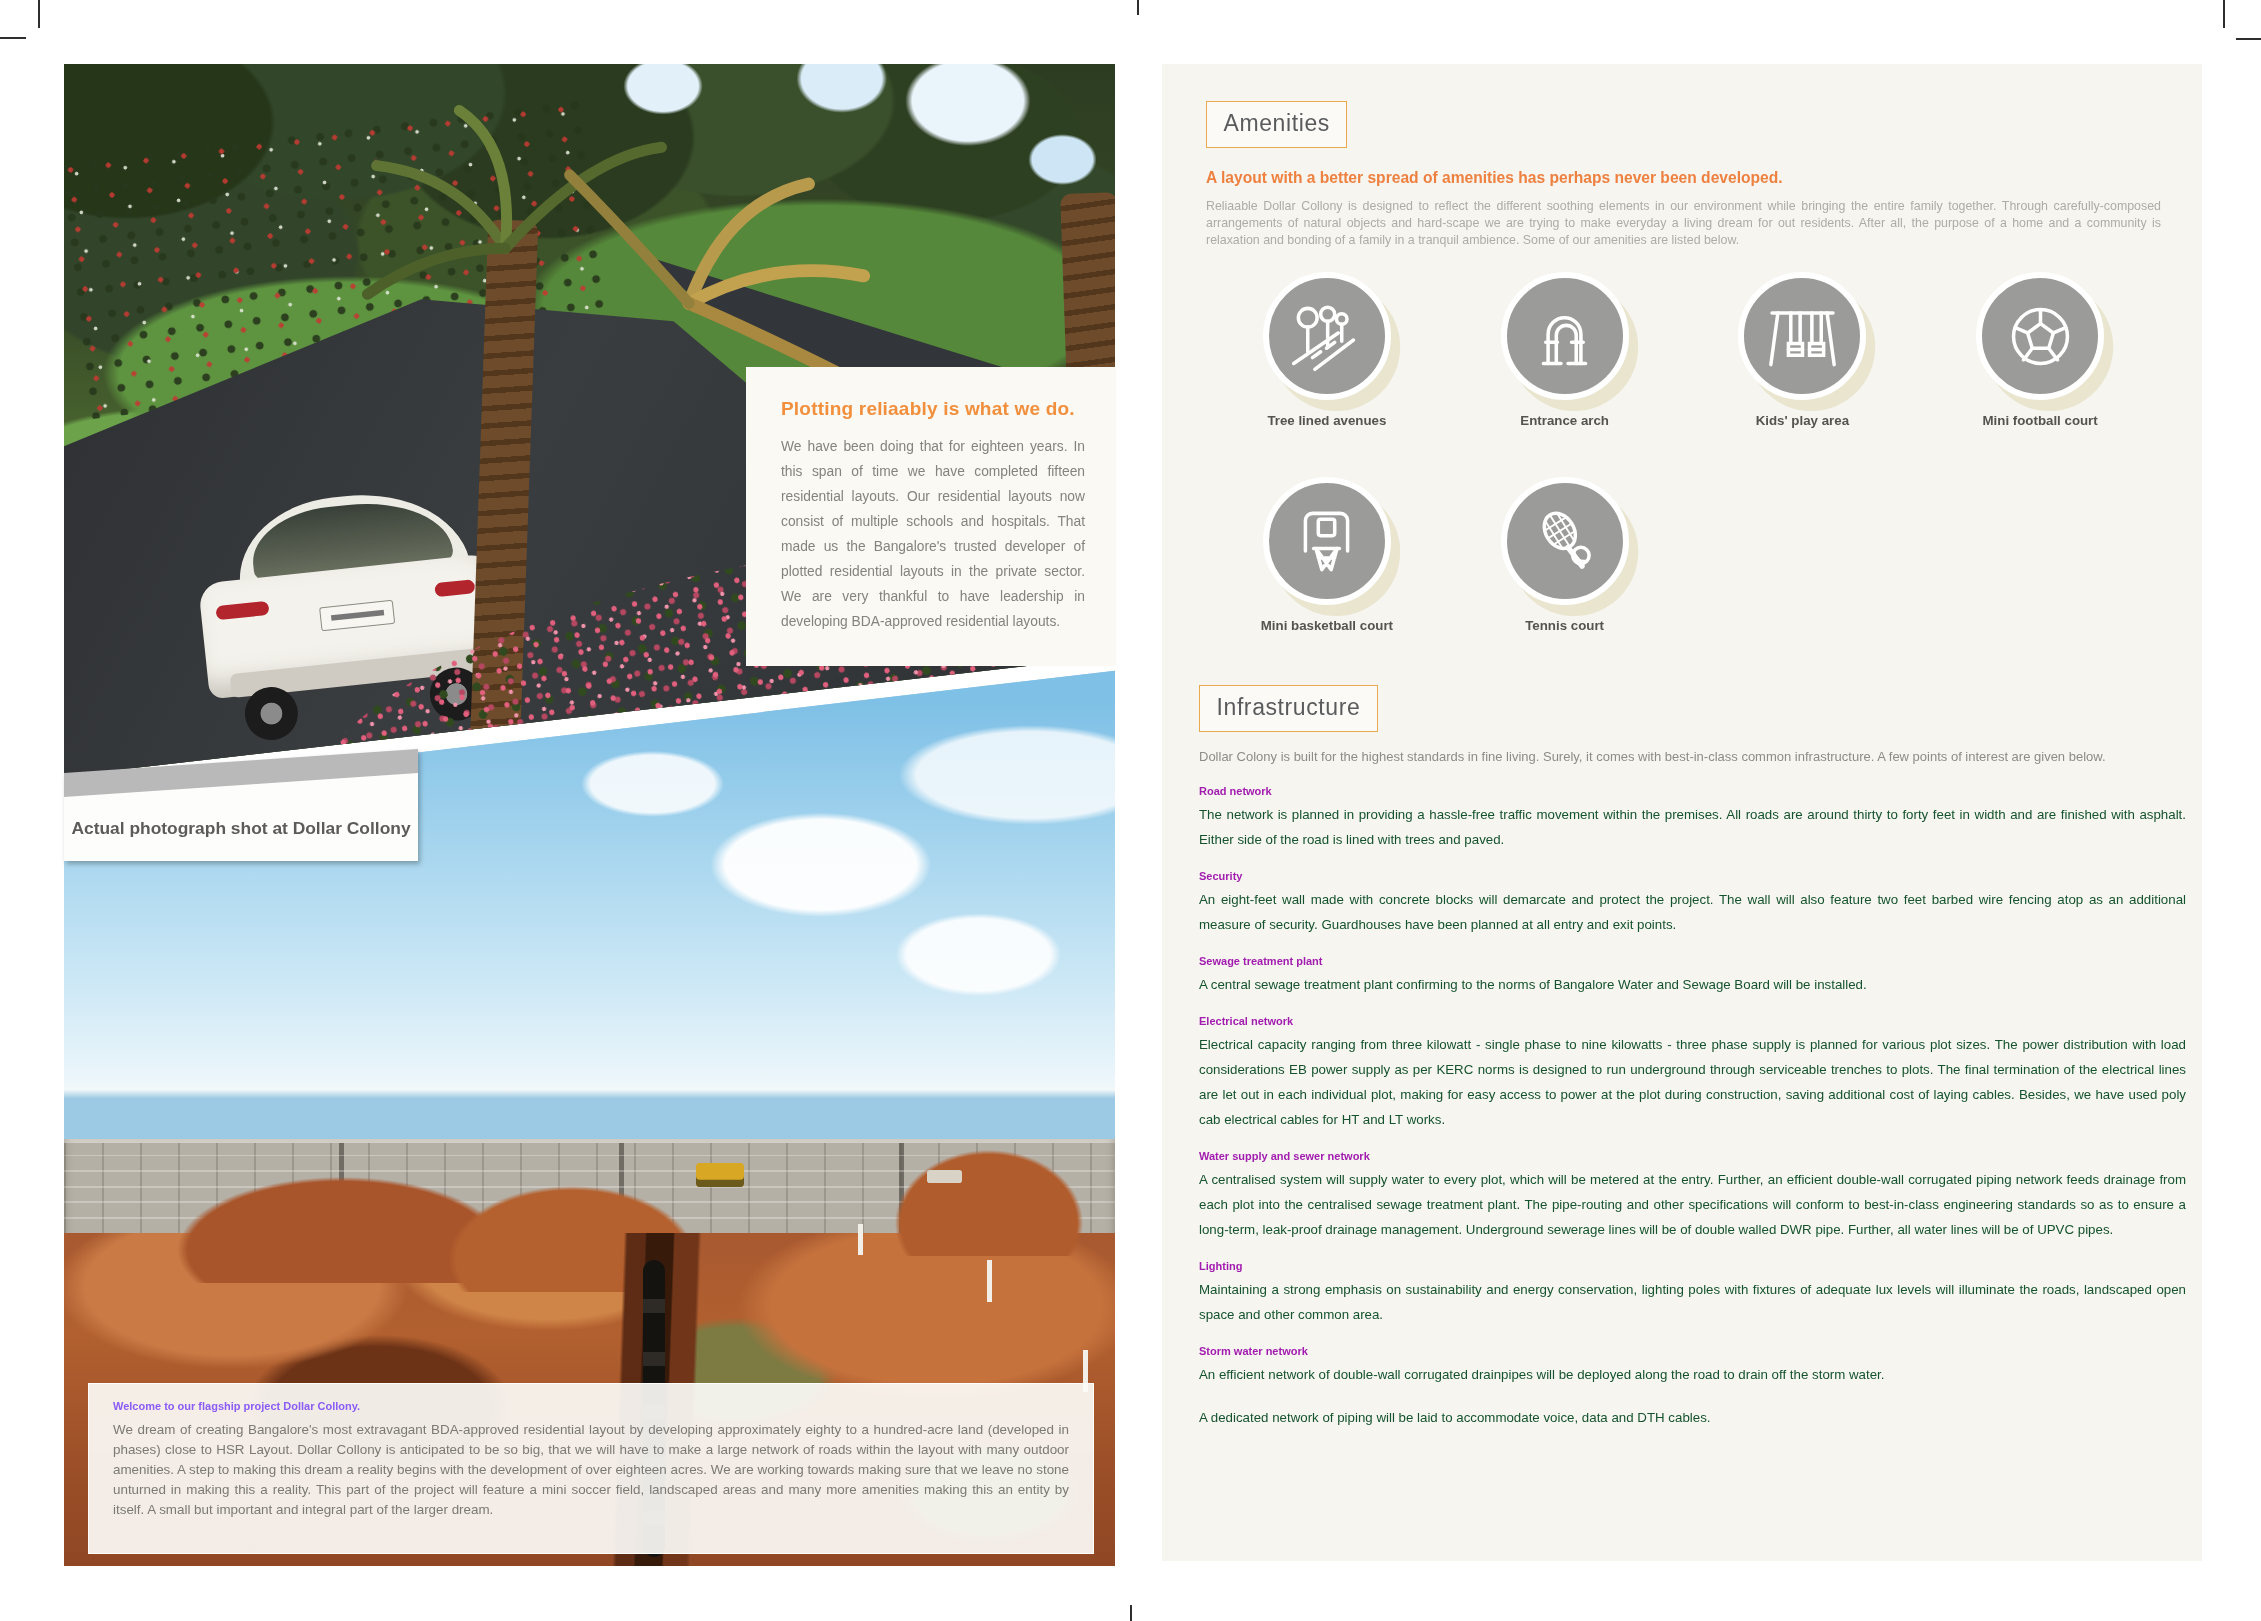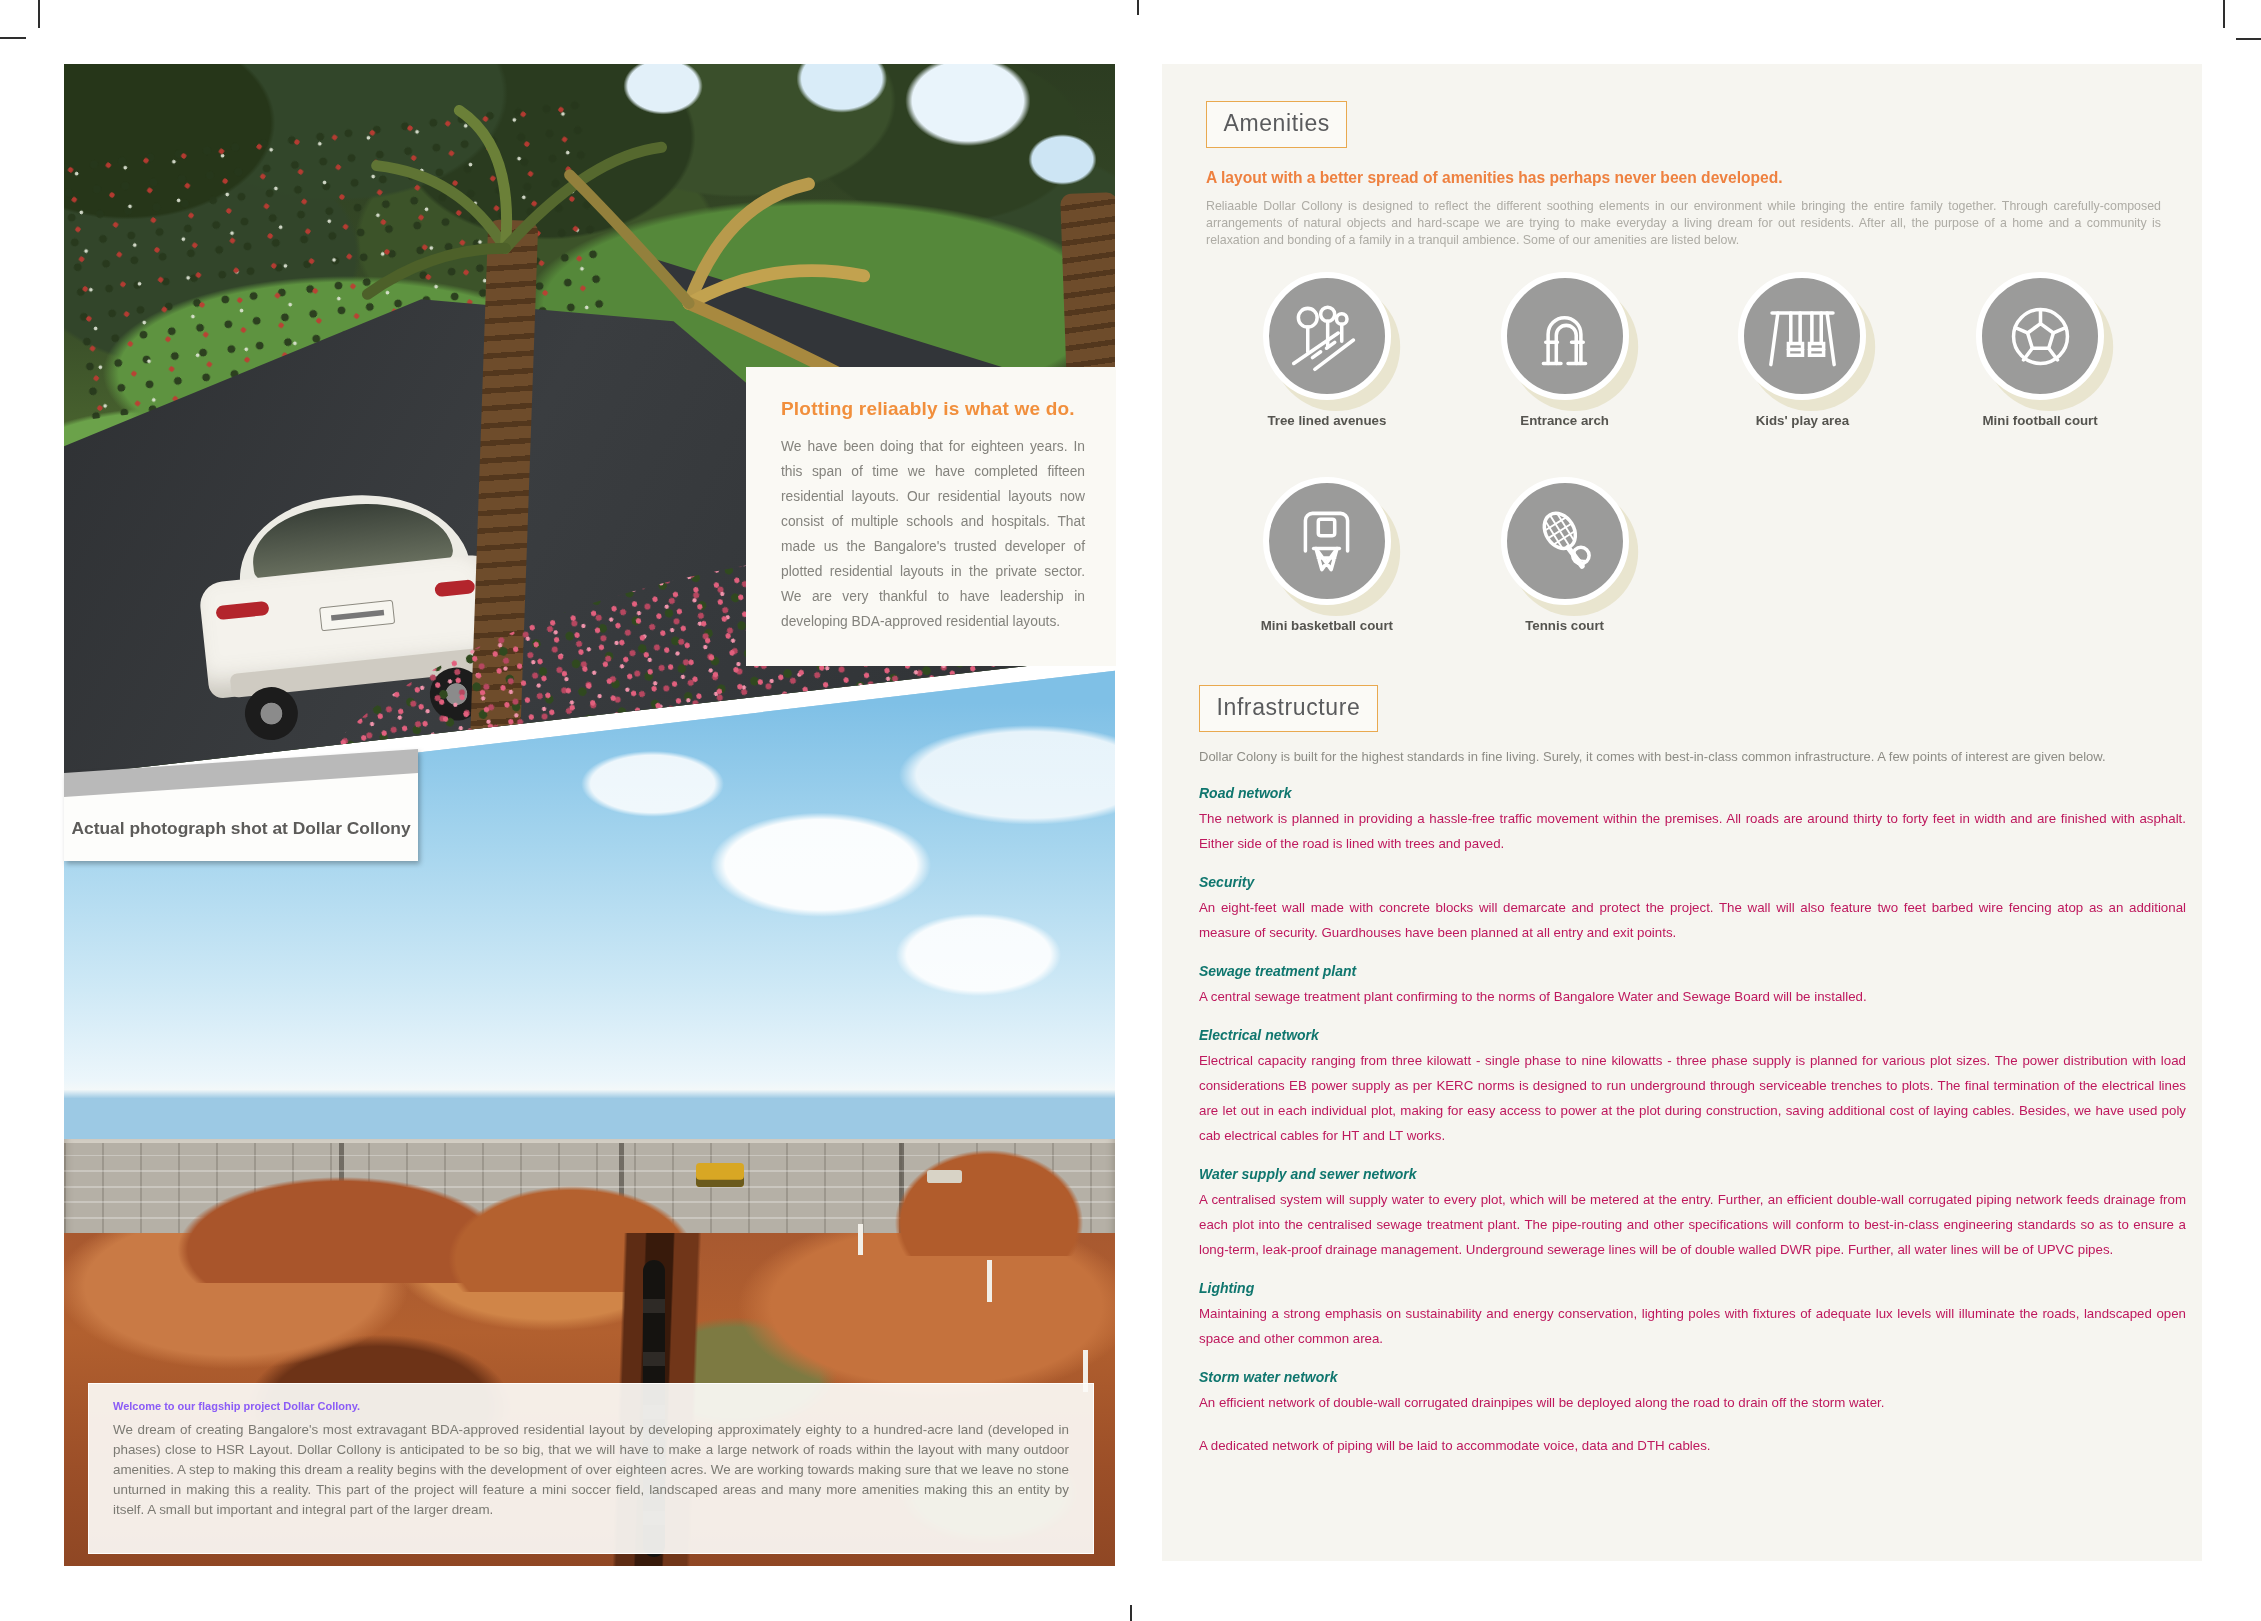--- a/index.html
+++ b/index.html
@@ -157,22 +157,22 @@
   .amenity-grid{position:absolute;left:46px;top:208px;width:951px;display:grid;
     grid-template-columns:repeat(4,1fr);row-gap:49px;}
   .amenity{display:flex;flex-direction:column;align-items:center;}
   .amenity-circle{width:116px;height:116px;border-radius:50%;background:#9b9b9a;border:6.4px solid #ffffff;
     box-shadow:9.2px 11px 0 #e9e5cf;display:flex;align-items:center;justify-content:center;}
   .amenity-label{margin-top:13px;font-size:13.3px;font-weight:bold;color:#55544f;}
   .infra-heading{left:37px;top:621px;}
   .infra-body{position:absolute;left:37px;top:683px;width:987px;}
   .infra-intro{margin:0;font-size:13px;line-height:20px;color:#8d8c85;}
   .infra-section{margin-top:18.4px;}
-  .infra-section h5{margin:0 0 4.6px;font-size:14px;color:#0f766e;font-style:italic;}
-  .infra-section p{margin:0;font-size:13.3px;line-height:25px;color:#be185d;text-align:justify;}
+  .infra-section h5{margin:0 0 4.6px;font-size:11px;color:#a21caf;}
+  .infra-section p{margin:0;font-size:13.3px;line-height:25px;color:#14532d;text-align:justify;}
   svg.amen{display:block;}
 </style>
 </head>
 <body>
 
 <div class="canvas">
 
   <div class="mark" style="left:38px;top:0;width:1.8px;height:27.5px;"></div>
   <div class="mark" style="left:0;top:37px;width:26px;height:1.8px;"></div>
   <div class="mark" style="left:2223px;top:0;width:1.8px;height:27.5px;"></div>

